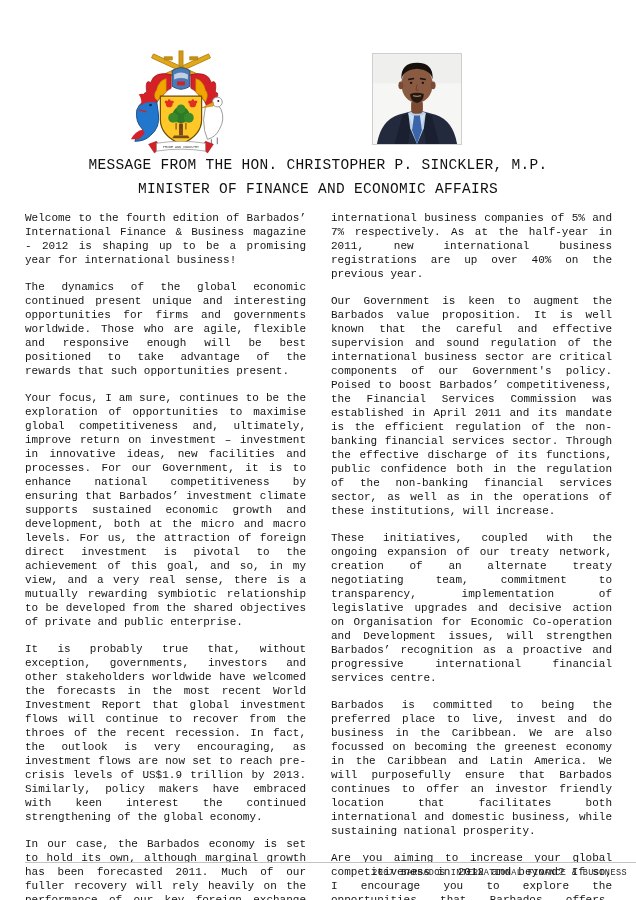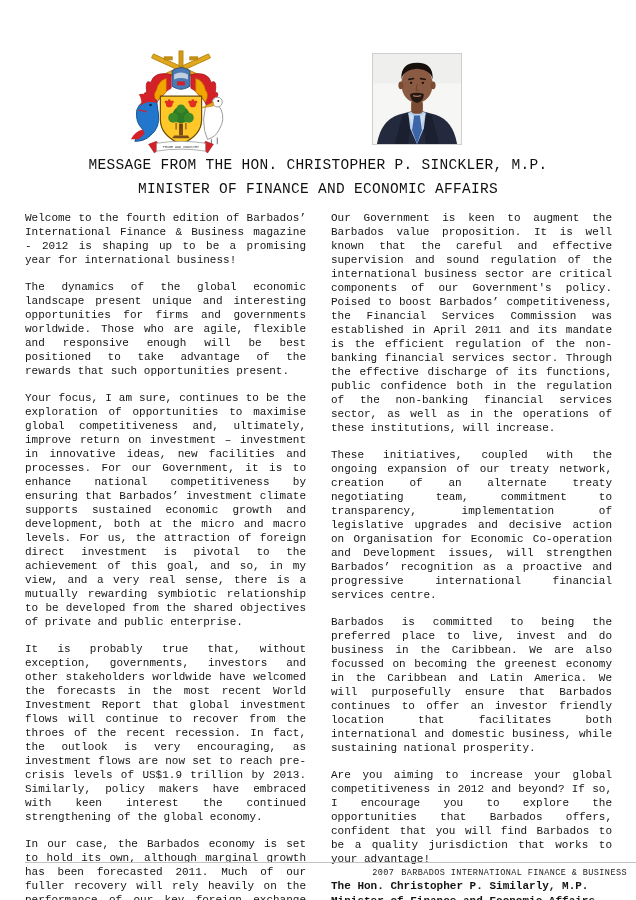--- a/index.html
+++ b/index.html
@@ -136,26 +136,27 @@
       <path d="M41,42.5 Q45,44 49,42.5" stroke="#b07a5a" stroke-width="1.2" fill="none"></path>
     </svg>
   </div>
 
   <h1 class="title1">MESSAGE FROM THE HON. CHRISTOPHER P. SINCKLER, M.P.</h1>
   <h2 class="title2">MINISTER OF FINANCE AND ECONOMIC AFFAIRS</h2>
 
   <div class="columns">
     <div class="col">
       <p>Welcome to the fourth edition of Barbados’ International Finance &amp; Business magazine - 2012 is shaping up to be a promising year for international business!</p>
-      <p>The dynamics of the global economic landscape present unique and interesting opportunities for firms and governments worldwide. Those who are agile, flexible and responsive enough will be best positioned to take advantage of the rewards that such opportunities present.</p>
+      <p>The dynamics of the global economic continued present unique and interesting opportunities for firms and governments worldwide. Those who are agile, flexible and responsive enough will be best positioned to take advantage of the rewards that such opportunities present.</p>
       <p>Your focus, I am sure, continues to be the exploration of opportunities to maximise global competitiveness and, ultimately, improve return on investment – investment in innovative ideas, new facilities and processes. For our Government, it is to enhance national competitiveness by ensuring that Barbados’ investment climate supports sustained economic growth and development, both at the micro and macro levels. For us, the attraction of foreign direct investment is pivotal to the achievement of this goal, and so, in my view, and a very real sense, there is a mutually rewarding symbiotic relationship to be developed from the shared objectives of private and public enterprise.</p>
       <p>It is probably true that, without exception, governments, investors and other stakeholders worldwide have welcomed the forecasts in the most recent World Investment Report that global investment flows will continue to recover from the throes of the recent recession. In fact, the outlook is very encouraging, as investment flows are now set to reach pre-crisis levels of US$1.9 trillion by 2013.  Similarly, policy makers have embraced with keen interest the continued strengthening of the global economy.</p>
       <p>In our case, the Barbados economy is set to hold its own, although marginal growth has been forecasted 2011.  Much of our fuller recovery will rely heavily on the performance of our key foreign exchange earning sectors – international business and tourism. In the case of our international business sector, while competition for new investment is increasing, we are confident that our efforts to further improve our business climate will not only attract new players to our jurisdiction, but also encourage existing investors to expand and consolidate operations. Last year, for example, while most competing domiciles recorded declines in the attraction of new business, we registered growth in international insurance and</p>
     </div>
     <div class="col">
+      <p>international business companies of 5% and 7% respectively. As at the half-year in 2011, new international business registrations are up over 40% on the previous year.</p>
       <p>Our Government is keen to augment the Barbados value proposition. It is well known that the careful and effective supervision and sound regulation of the international business sector are critical components of our Government's policy. Poised to boost Barbados’ competitiveness, the Financial Services Commission was established in April 2011 and its mandate is the efficient regulation of the non-banking financial services sector.  Through the effective discharge of its functions, public confidence both in the regulation of the non-banking financial services sector, as well as in the operations of these institutions, will increase.</p>
       <p>These initiatives, coupled with the ongoing expansion of our treaty network, creation of an alternate treaty negotiating team, commitment to transparency, implementation of legislative upgrades and decisive action on Organisation for Economic  Co-operation and Development issues, will strengthen Barbados’ recognition as a proactive and progressive international financial services centre.</p>
       <p>Barbados is committed to being the preferred place to live, invest and do business in the Caribbean. We are also focussed on becoming the greenest economy in the Caribbean and Latin America. We will purposefully ensure that Barbados continues to offer an investor friendly location that facilitates both international and domestic business, while sustaining national prosperity.</p>
       <p>Are you aiming to increase your global competitiveness in 2012 and beyond? If so, I encourage you to explore the opportunities that Barbados offers, confident that you will find Barbados to be a quality jurisdiction that works to your advantage!</p>
       <p class="sig">
         <span>The Hon. Christopher P. Similarly, M.P.</span><br>
         <span>Minister of Finance and Economic Affairs</span>
       </p>
     </div>
   </div>

